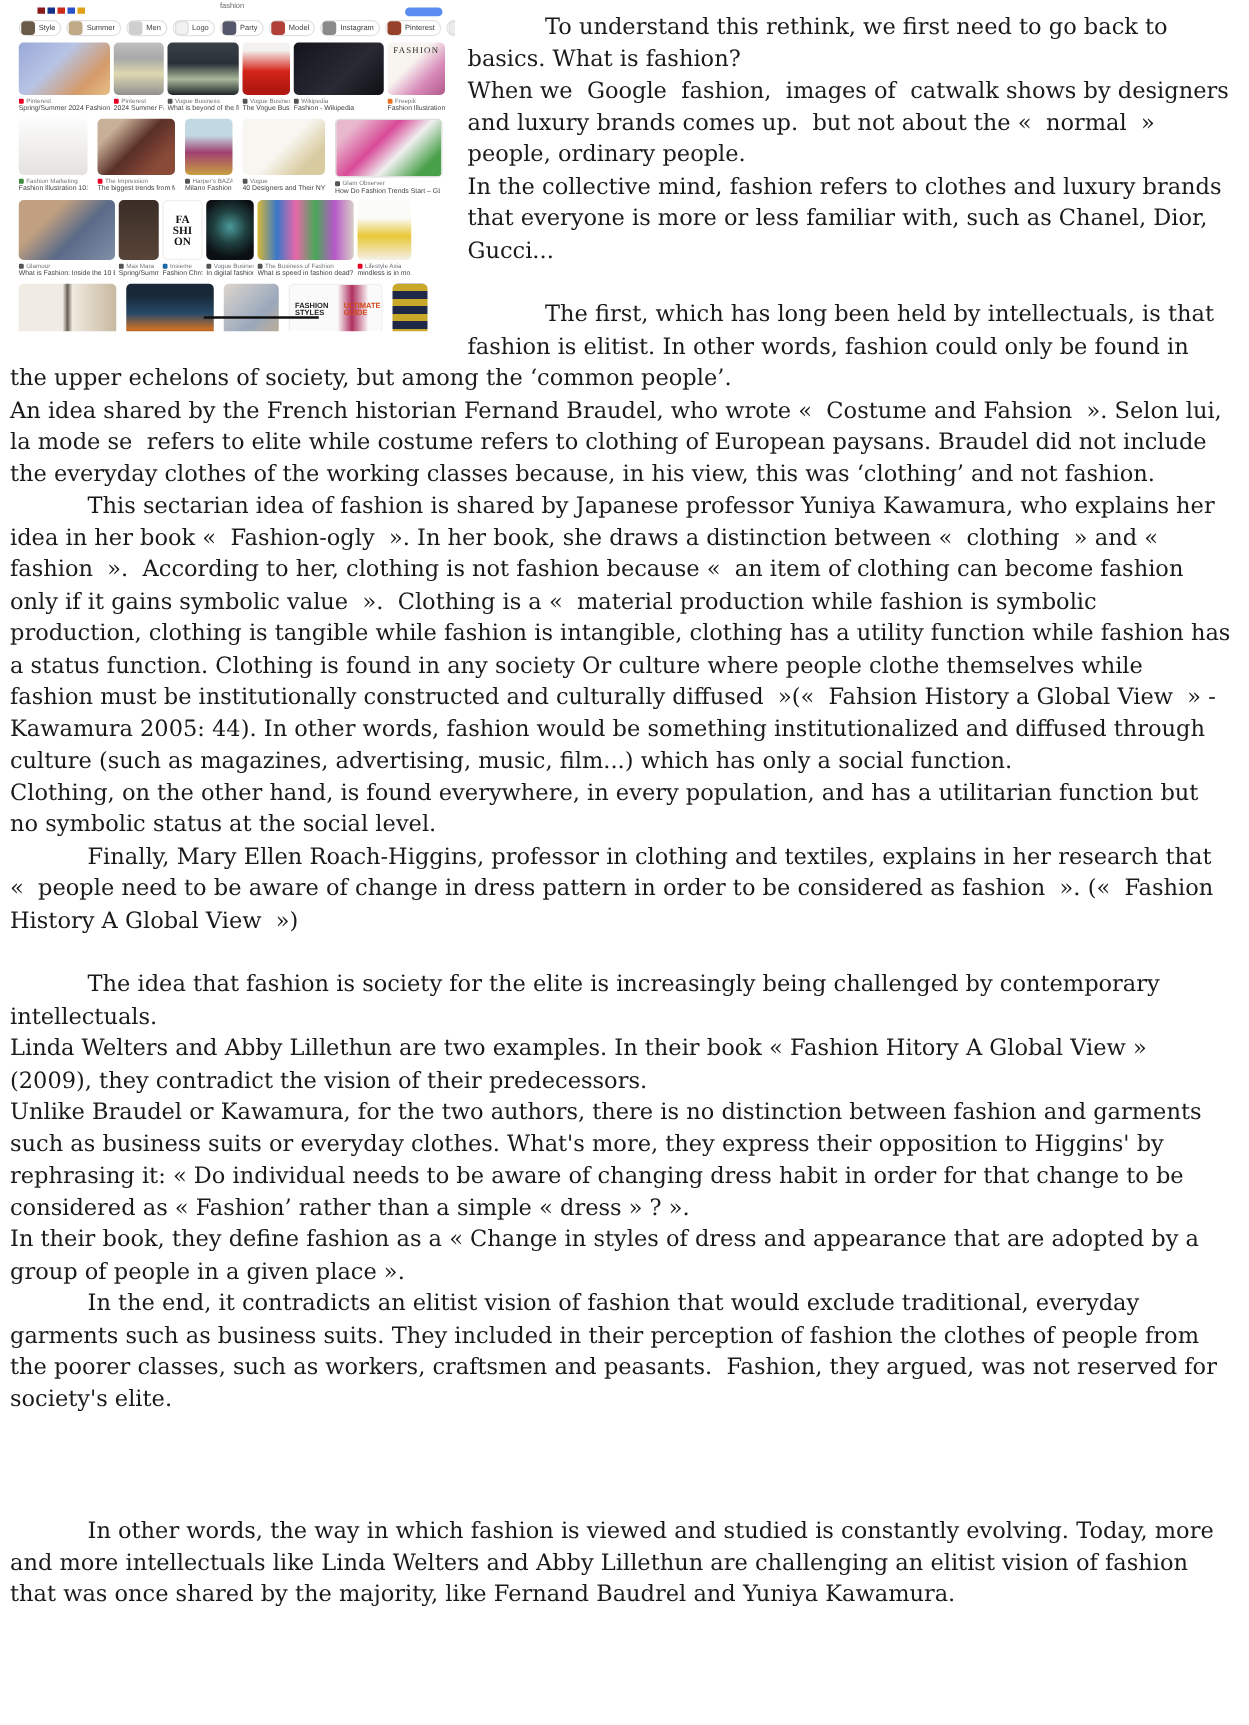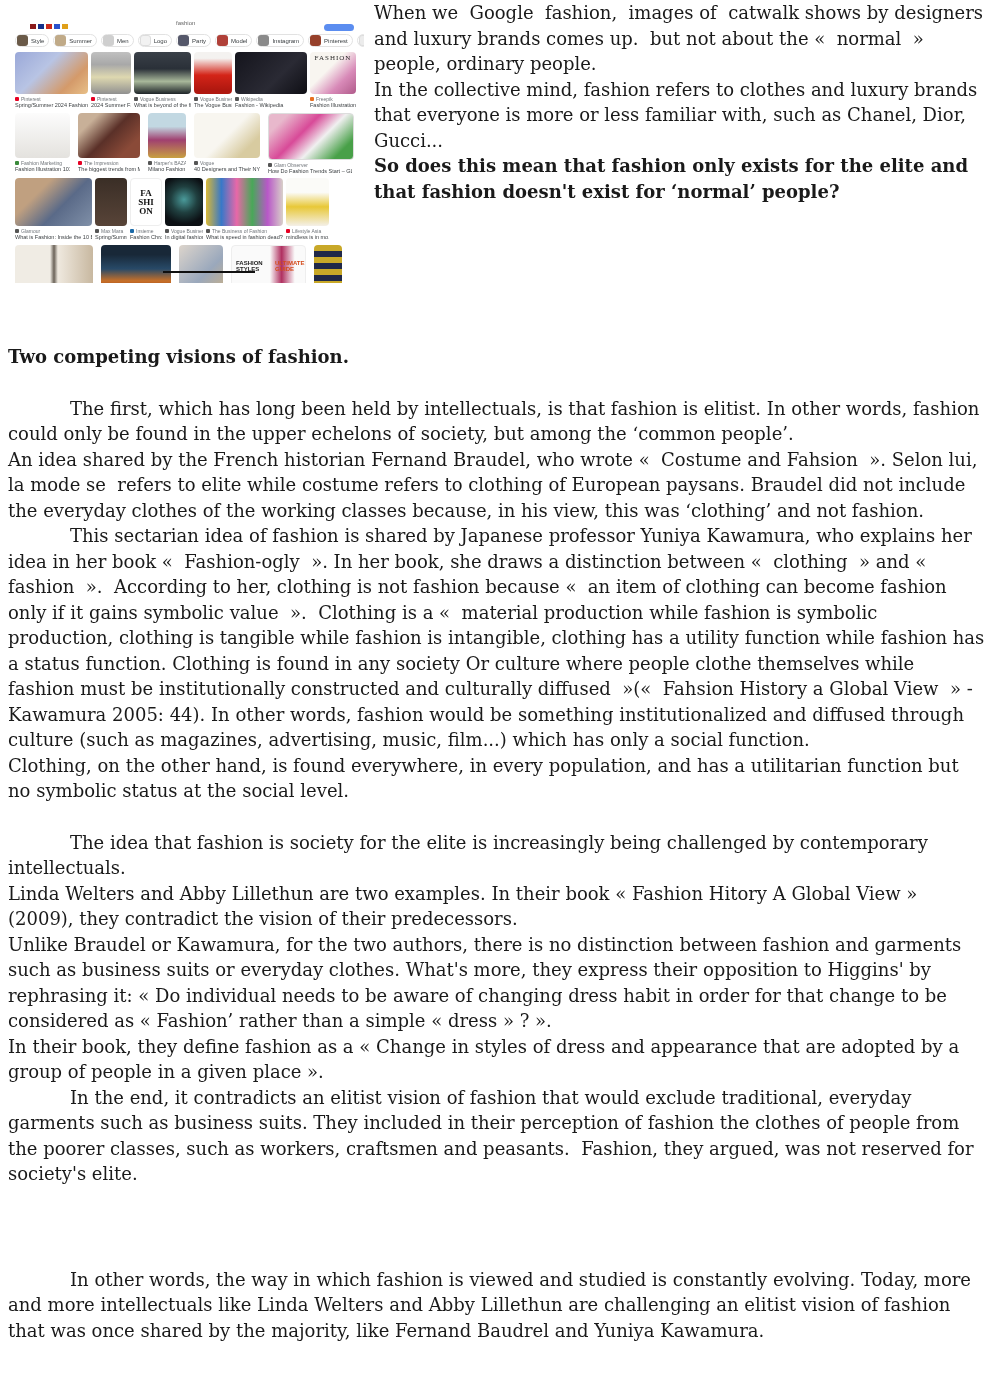--- a/index.html
+++ b/index.html
@@ -11,21 +11,21 @@
     padding:0 14px 0 8px;
     font-family:"DejaVu Serif","Liberation Serif",serif;
     color:#1a1a1a;
     overflow:hidden;
   }
   
   .gimg{
     position:relative;
     float:left;
     width:356px;height:265px;
-    margin:18px 10px 4px 0;
+    margin:0 10px 4px 0;
     overflow:hidden;
     background:#fff;
     font-family:"Liberation Sans","DejaVu Sans",sans-serif;
   }
   .gi-top{position:relative;height:15px;}
   .favstrip{position:absolute;left:22px;top:6px;display:flex;gap:2px;}
   .favstrip i{display:block;width:6px;height:5px;}
   .gi-query{position:absolute;left:168px;top:2px;font-size:6px;color:#666;}
   .gi-pill{position:absolute;left:316px;top:6px;width:30px;height:7px;border-radius:4px;background:#5b8df0;}
   .gi-chips{display:flex;gap:4px;align-items:center;padding-left:7px;height:15px;}
@@ -338,30 +338,30 @@
         </div>
       </div>
       <div class="cell" style="width:28px">
           <div class="thumb t45" style="height:48px"></div>
         </div>
     </div>
 
     <div class="strike-line"></div>
   </div>
 
+  <p class="first indent">To understand this rethink, we first need to go back to basics. What is fashion?</p>
   <p>When we  Google  fashion,  images of  catwalk shows by designers and luxury brands comes up.  but not about the «  normal  » people, ordinary people.</p>
   <p>In the collective mind, fashion refers to clothes and luxury brands that everyone is more or less familiar with, such as Chanel, Dior, Gucci...</p>
-  <p class="bold">So does this mean that fashion only exists for the elite and that fashion doesn't exist for ‘normal’ people?</p>
-
-  <p class="heading">Two competing visions of fashion.</p>
+
 
   <p class="gap1 indent">The first, which has long been held by intellectuals, is that fashion is elitist. In other words, fashion could only be found in the upper echelons of society, but among the ‘common people’.</p>
   <p>An idea shared by the French historian Fernand Braudel, who wrote «  Costume and Fahsion  ». Selon lui, la mode se  refers to elite while costume refers to clothing of European paysans. Braudel did not include the everyday clothes of the working classes because, in his view, this was ‘clothing’ and not fashion.</p>
   <p class="indent">This sectarian idea of fashion is shared by Japanese professor Yuniya Kawamura, who explains her idea in her book «  Fashion-ogly  ». In her book, she draws a distinction between «  clothing  » and «  fashion  ».  According to her, clothing is not fashion because «  an item of clothing can become fashion only if it gains symbolic value  ».  Clothing is a «  material production while fashion is symbolic production, clothing is tangible while fashion is intangible, clothing has a utility function while fashion has a status function. Clothing is found in any society Or culture where people clothe themselves while fashion must be institutionally constructed and culturally diffused  »(«  Fahsion History a Global View  » - Kawamura 2005: 44). In other words, fashion would be something institutionalized and diffused through culture (such as magazines, advertising, music, film...) which has only a social function.</p>
   <p>Clothing, on the other hand, is found everywhere, in every population, and has a utilitarian function but no symbolic status at the social level.</p>
+  <p class="indent">Finally, Mary Ellen Roach-Higgins, professor in clothing and textiles, explains in her research that «  people need to be aware of change in dress pattern in order to be considered as fashion  ». («  Fashion History A Global View  »)</p>
 
   <p class="gap1 indent">The idea that fashion is society for the elite is increasingly being challenged by contemporary intellectuals.</p>
   <p>Linda Welters and Abby Lillethun are two examples. In their book « Fashion Hitory A Global View » (2009), they contradict the vision of their predecessors.</p>
   <p>Unlike Braudel or Kawamura, for the two authors, there is no distinction between fashion and garments such as business suits or everyday clothes. What's more, they express their opposition to Higgins' by rephrasing it: « Do individual needs to be aware of changing dress habit in order for that change to be considered as « Fashion’ rather than a simple « dress » ? ».</p>
   <p>In their book, they define fashion as a « Change in styles of dress and appearance that are adopted by a group of people in a given place ».</p>
   <p class="indent">In the end, it contradicts an elitist vision of fashion that would exclude traditional, everyday garments such as business suits. They included in their perception of fashion the clothes of people from the poorer classes, such as workers, craftsmen and peasants.  Fashion, they argued, was not reserved for society's elite.</p>
 
   <p class="gap3 indent">In other words, the way in which fashion is viewed and studied is constantly evolving. Today, more and more intellectuals like Linda Welters and Abby Lillethun are challenging an elitist vision of fashion that was once shared by the majority, like Fernand Baudrel and Yuniya Kawamura.</p>
 
 </div>

